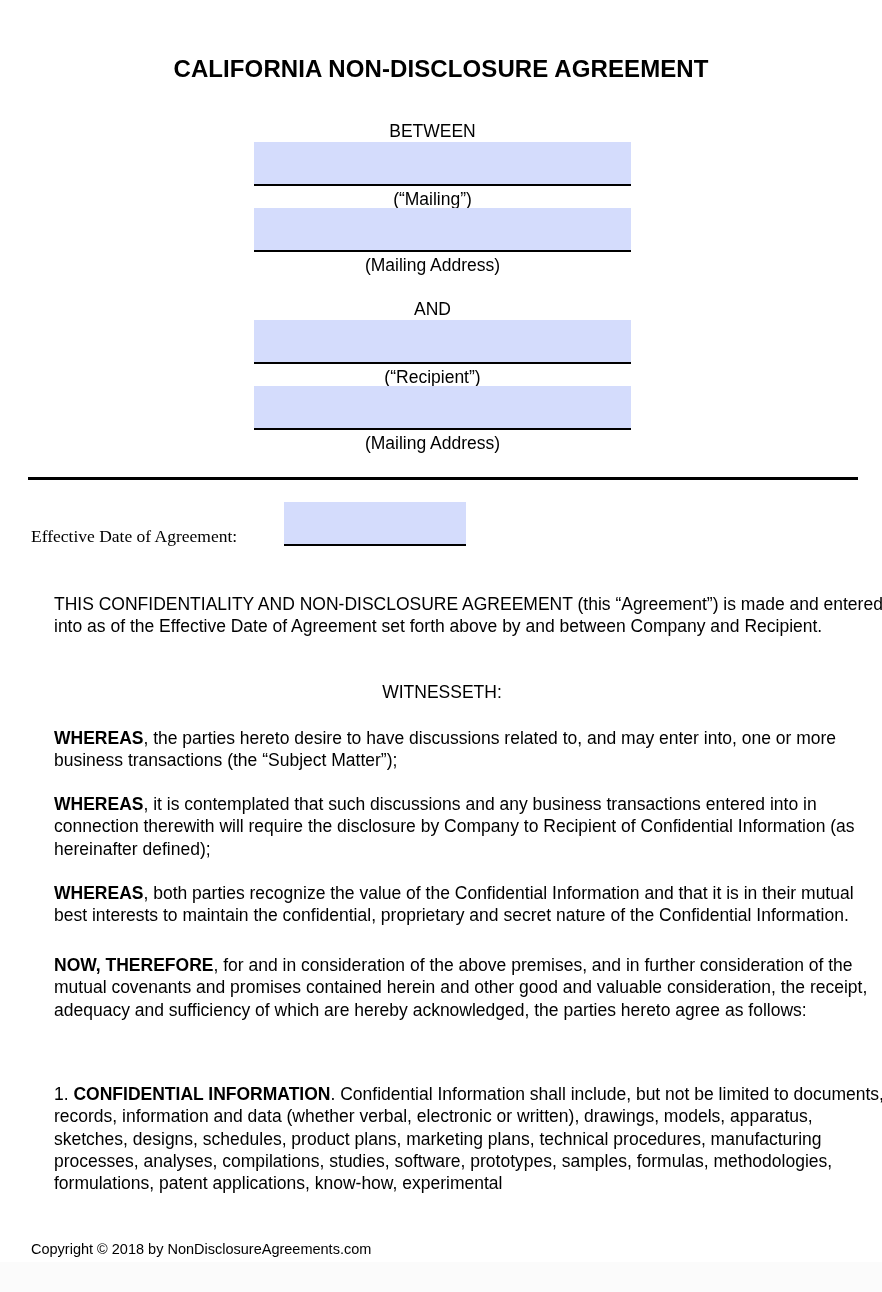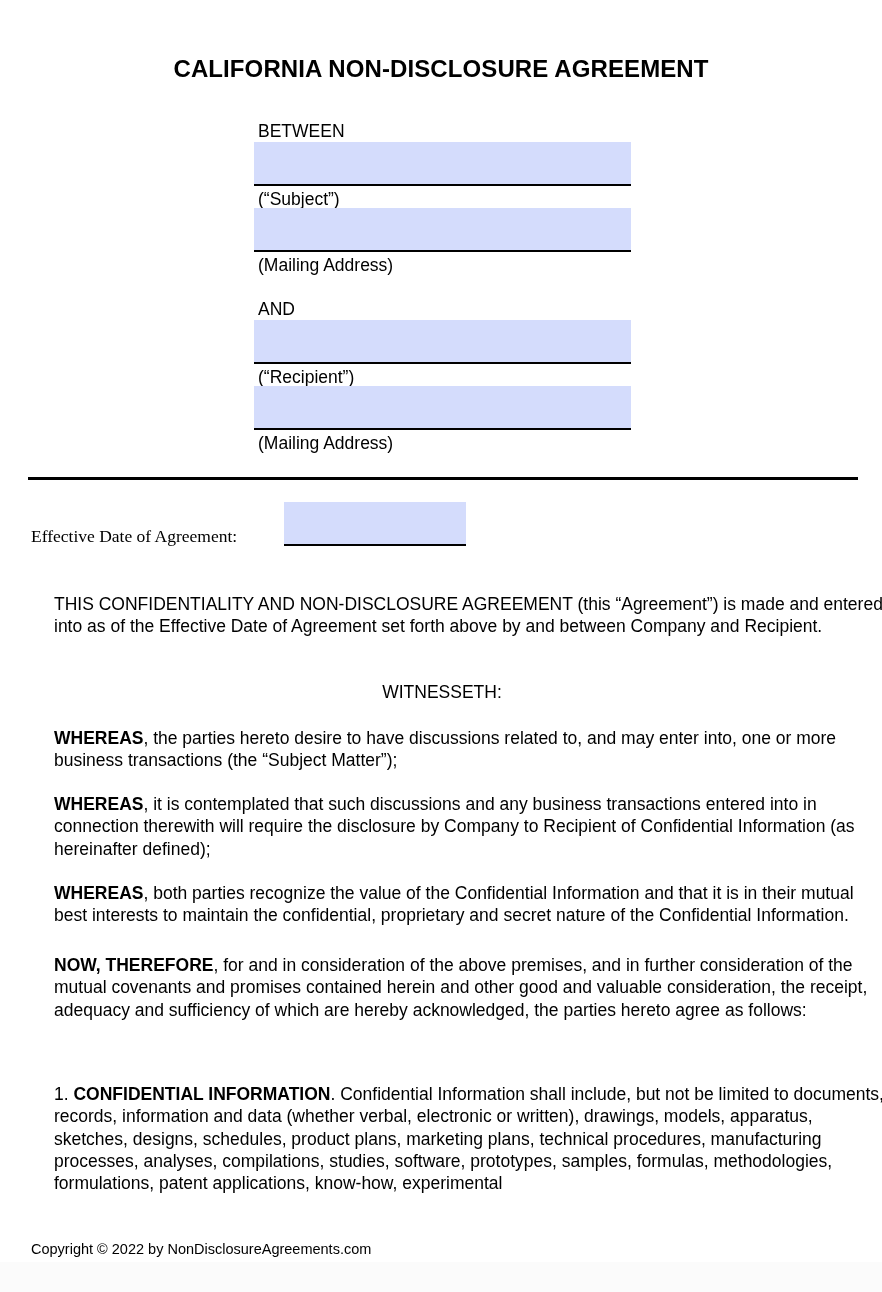--- a/index.html
+++ b/index.html
@@ -5,21 +5,21 @@
   html, body { margin: 0; padding: 0; background: #ffffff; }
   body {
     width: 882px; height: 1292px; position: relative; overflow: hidden;
     font-family: "Liberation Sans", sans-serif; color: #000;
   }
   .title {
     position: absolute; left: 0; width: 882px; top: 55px;
     text-align: center; font-weight: bold; font-size: 24px; letter-spacing: 0.1px;
   }
   .center-label {
-    position: absolute; left: 258px; width: 377px; font-size: 17.5px;
+    position: absolute; left: 244px; width: 377px; text-align: center; font-size: 17.5px;
   }
   .field {
     position: absolute; left: 254px; width: 377px; height: 42px;
     background: #d4dcfc; border-bottom: 2px solid #000; box-sizing: content-box;
   }
   .rule {
     position: absolute; left: 28px; width: 830px; top: 477px; height: 3px; background: #000;
   }
   .eff-label { position: absolute; left: 31px; top: 526px; font-size: 17.5px; font-family: Liberation Serif, serif; }
   .eff-field {
@@ -34,21 +34,21 @@
   .footer { position: absolute; left: 31px; top: 1241px; font-size: 14.5px; }
   .footer-band { position: absolute; left: 0; top: 1262px; width: 882px; height: 30px; background: #fbfbfb; }
 </style>
 </head>
 <body>
 
 <div class="title">CALIFORNIA NON-DISCLOSURE AGREEMENT</div>
 
 <div class="center-label" style="top:121px">BETWEEN</div>
 <div class="field" style="top:142px"></div>
-<div class="center-label" style="top:189px">(“Subject”)</div>
+<div class="center-label" style="top:189px">(“Mailing”)</div>
 <div class="field" style="top:208px"></div>
 <div class="center-label" style="top:255px">(Mailing Address)</div>
 
 <div class="center-label" style="top:299px">AND</div>
 <div class="field" style="top:320px"></div>
 <div class="center-label" style="top:367px">(“Recipient”)</div>
 <div class="field" style="top:386px"></div>
 <div class="center-label" style="top:433px">(Mailing Address)</div>
 
 <div class="rule"></div>
@@ -64,13 +64,13 @@
 
 <div class="para" style="top:793px"><b>WHEREAS</b><span>, it is contemplated that such discussions and any business transactions entered into in connection therewith will require the disclosure by Company to Recipient of Confidential Information (as hereinafter defined);</span></div>
 
 <div class="para" style="top:882px"><b>WHEREAS</b><span>, both parties recognize the value of the Confidential Information and that it is in their mutual best interests to maintain the confidential, proprietary and secret nature of the Confidential Information.</span></div>
 
 <div class="para" style="top:954px"><b>NOW, THEREFORE</b><span>, for and in consideration of the above premises, and in further consideration of the mutual covenants and promises contained herein and other good and valuable consideration, the receipt, adequacy and sufficiency of which are hereby acknowledged, the parties hereto agree as follows:</span></div>
 
 <div class="para" style="top:1083px"><span>1. </span><b>CONFIDENTIAL INFORMATION</b><span>. Confidential Information shall include, but not be limited to documents, records, information and data (whether verbal, electronic or written), drawings, models, apparatus, sketches, designs, schedules, product plans, marketing plans, technical procedures, manufacturing processes, analyses, compilations, studies, software, prototypes, samples, formulas, methodologies, formulations, patent applications, know-how, experimental</span></div>
 
 <div class="footer-band"></div>
-<div class="footer">Copyright © 2022 by NonDisclosureAgreements.com</div>
+<div class="footer">Copyright © 2018 by NonDisclosureAgreements.com</div>
 
 </body></html>

